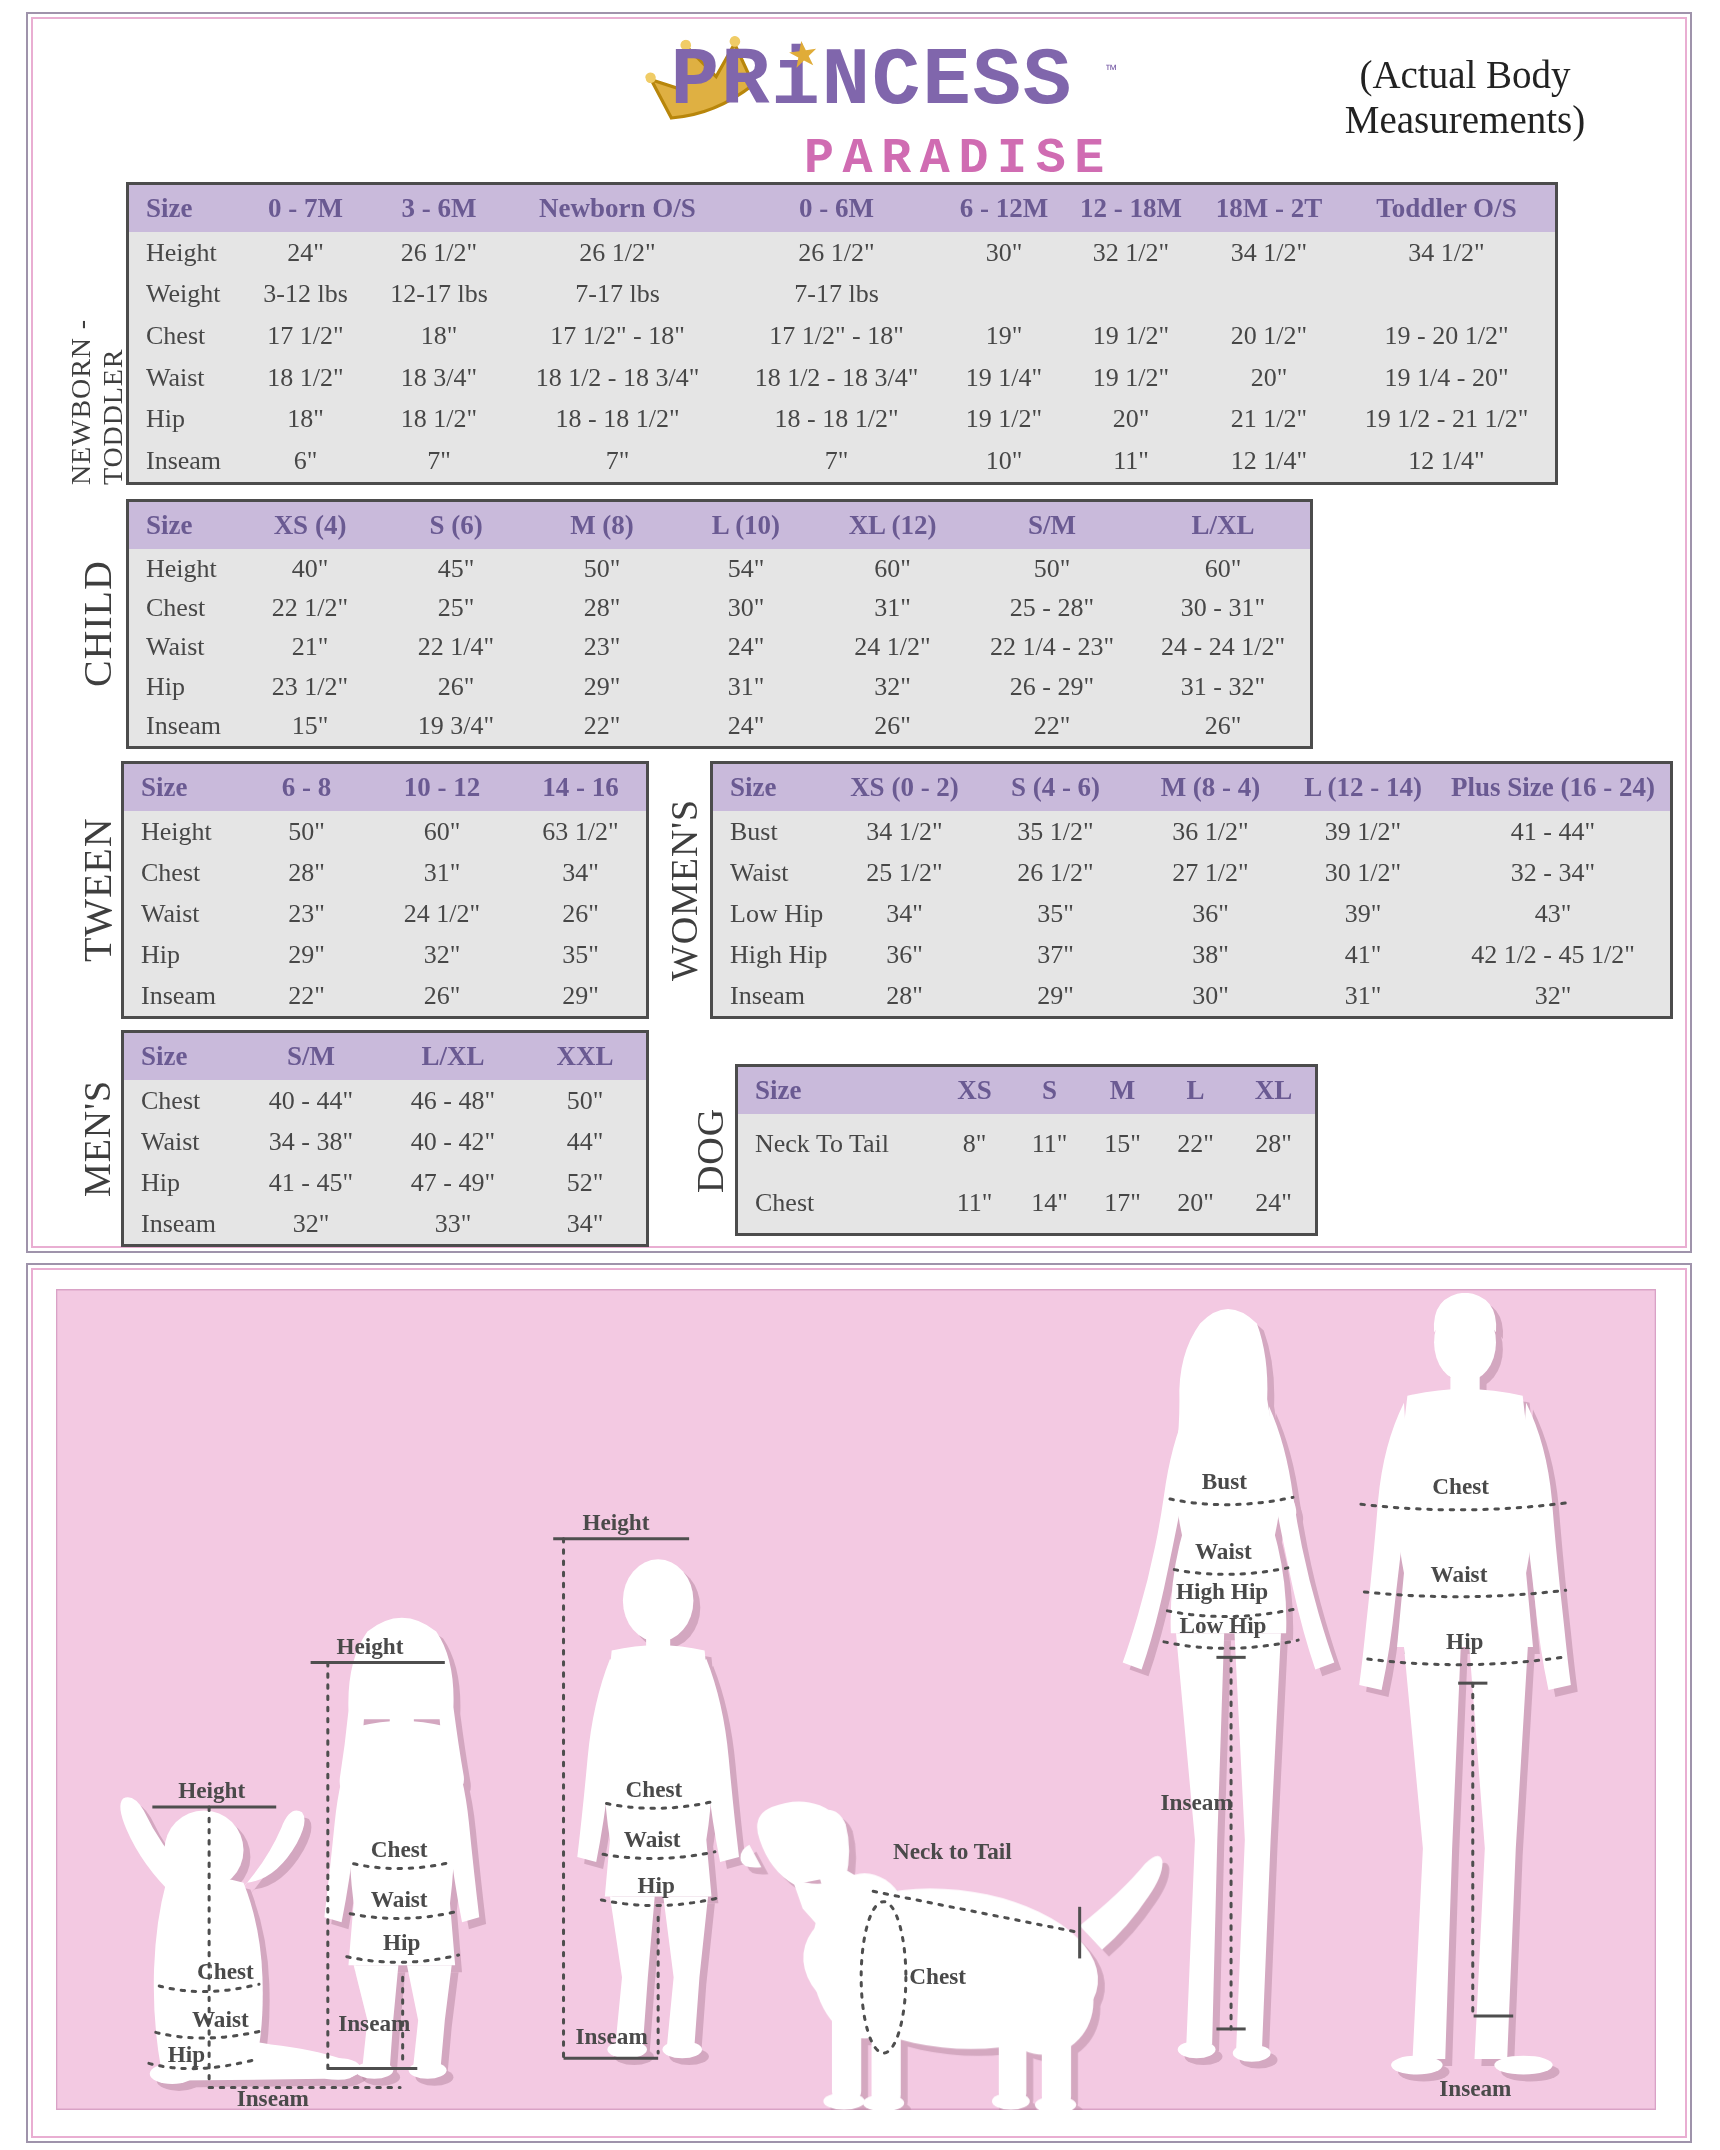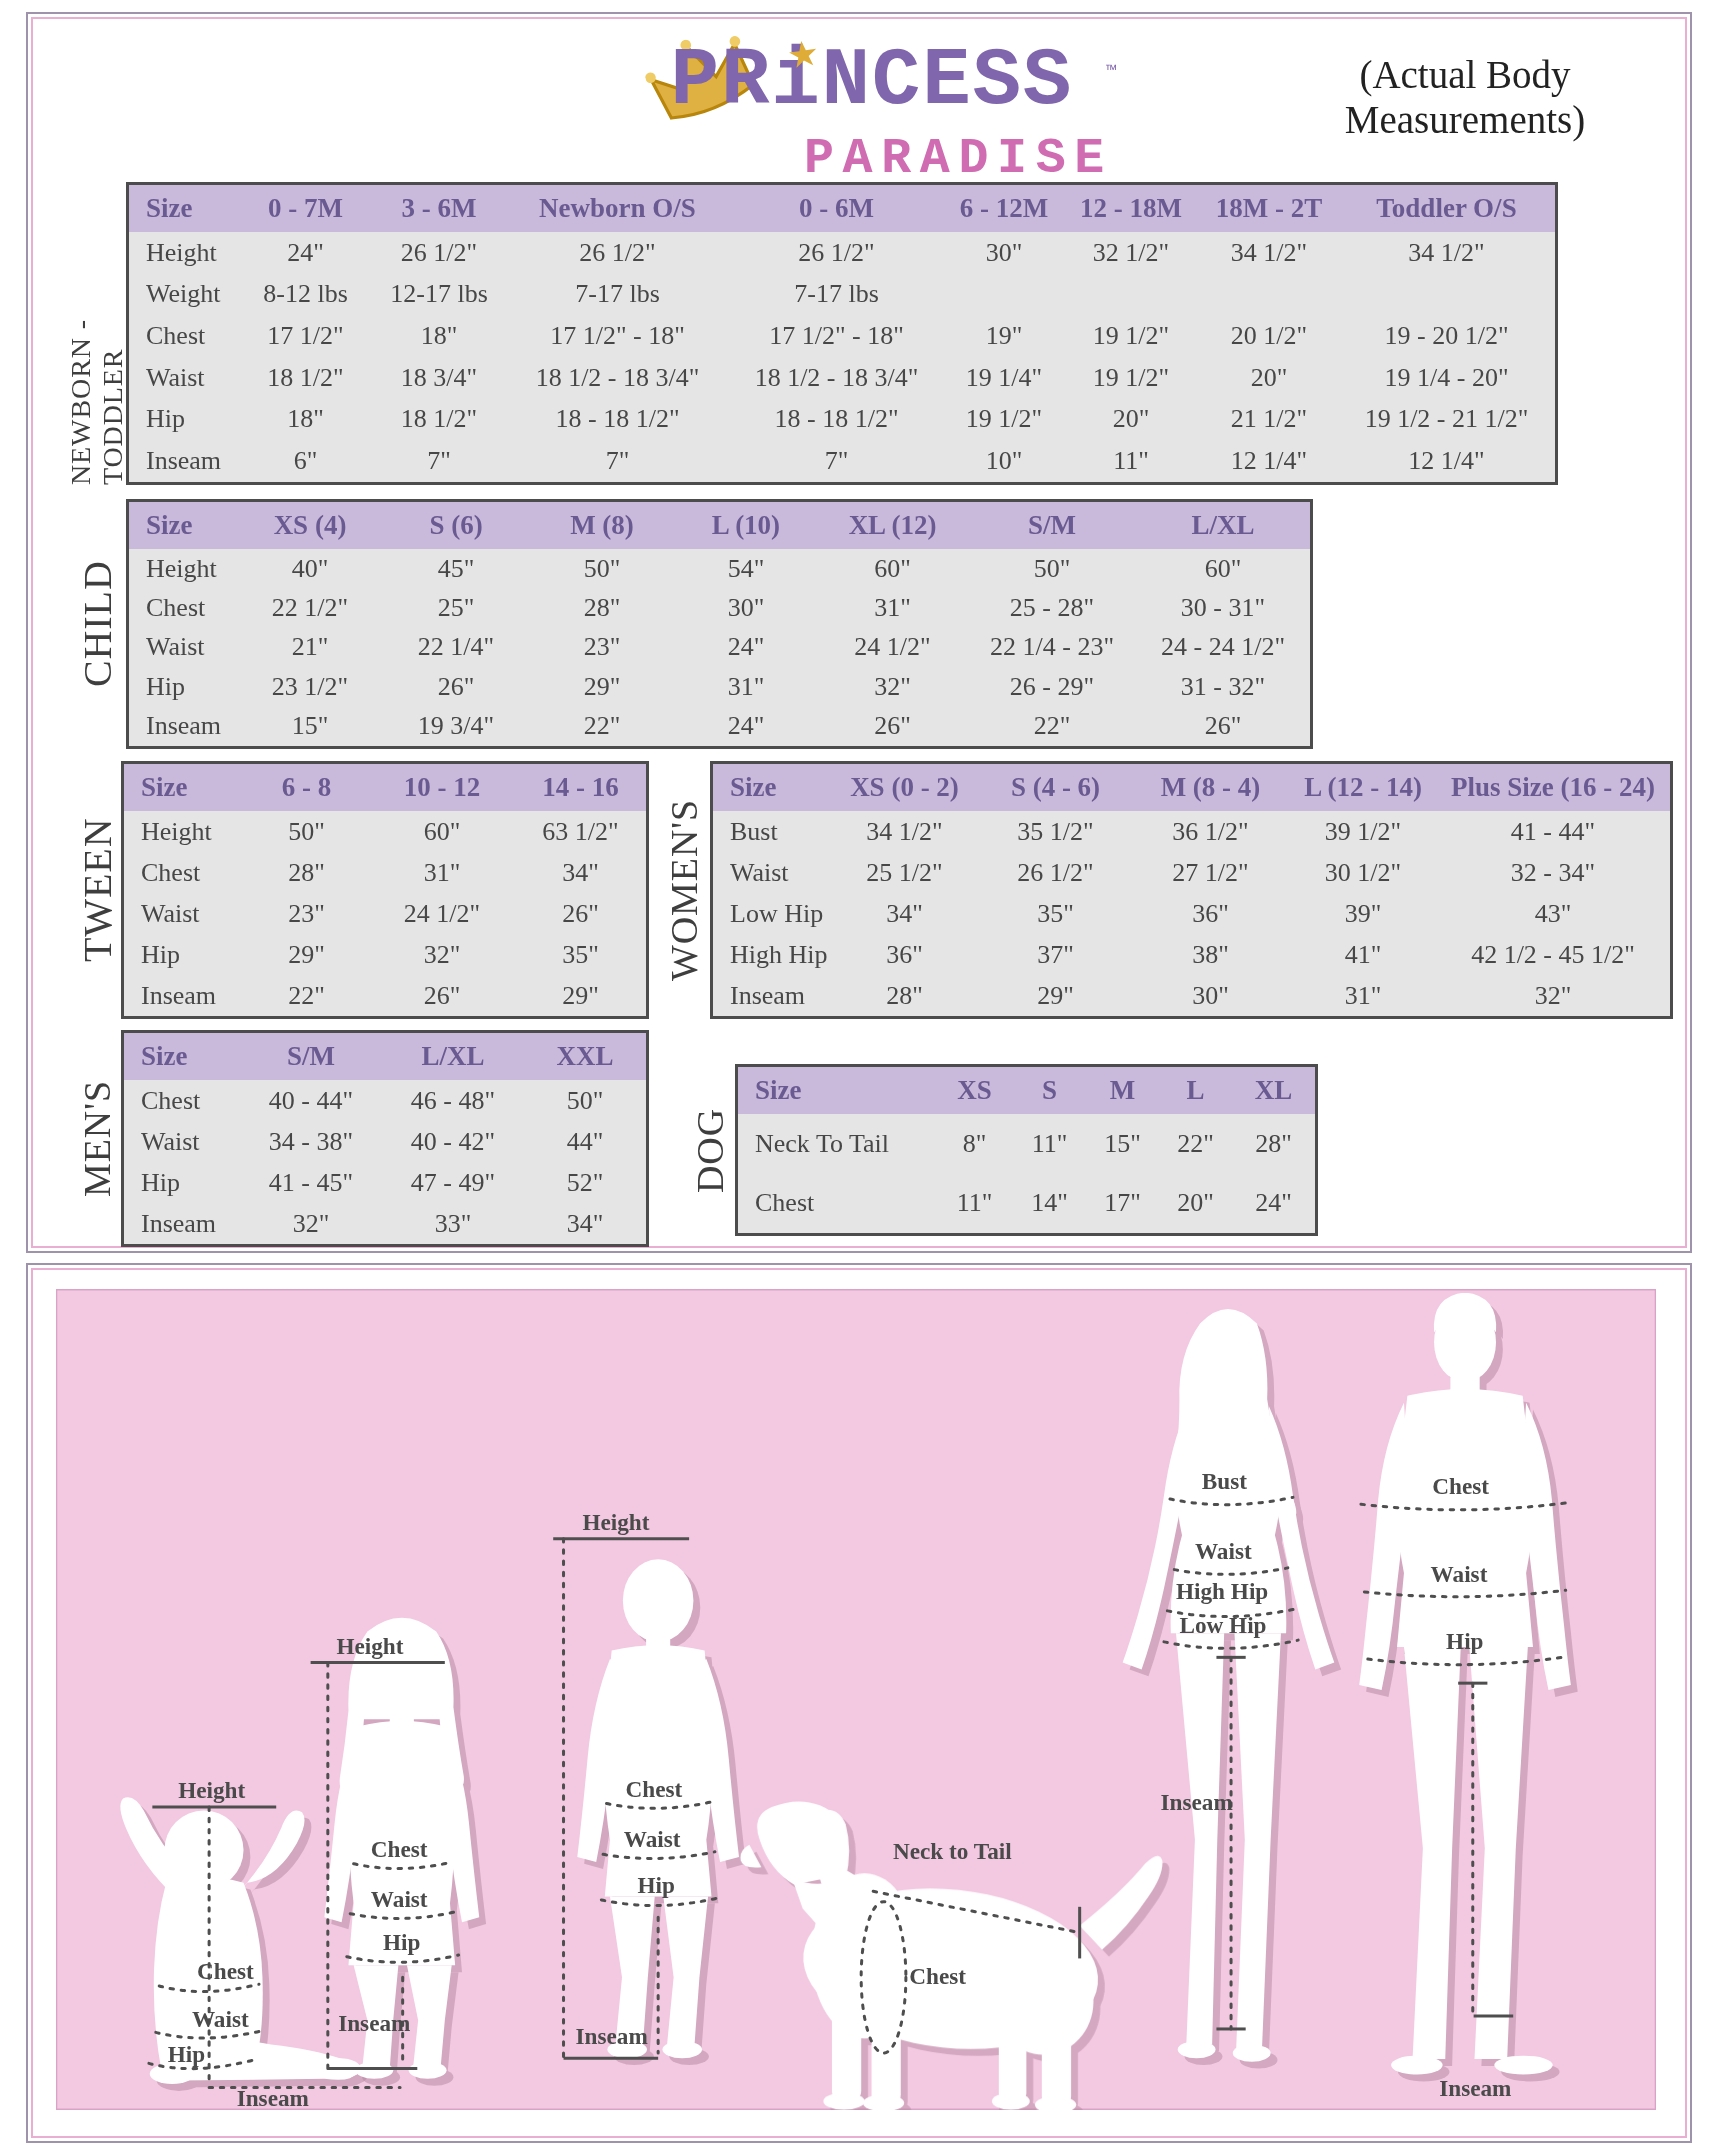--- a/index.html
+++ b/index.html
@@ -118,21 +118,21 @@
           <td>26 1/2"</td>
           <td>26 1/2"</td>
           <td>26 1/2"</td>
           <td>30"</td>
           <td>32 1/2"</td>
           <td>34 1/2"</td>
           <td>34 1/2"</td>
         </tr>
         <tr>
           <td>Weight</td>
-          <td>8-12 lbs</td>
+          <td>3-12 lbs</td>
           <td>12-17 lbs</td>
           <td>7-17 lbs</td>
           <td>7-17 lbs</td>
           <td></td>
           <td></td>
           <td></td>
           <td></td>
         </tr>
         <tr>
           <td>Chest</td>

